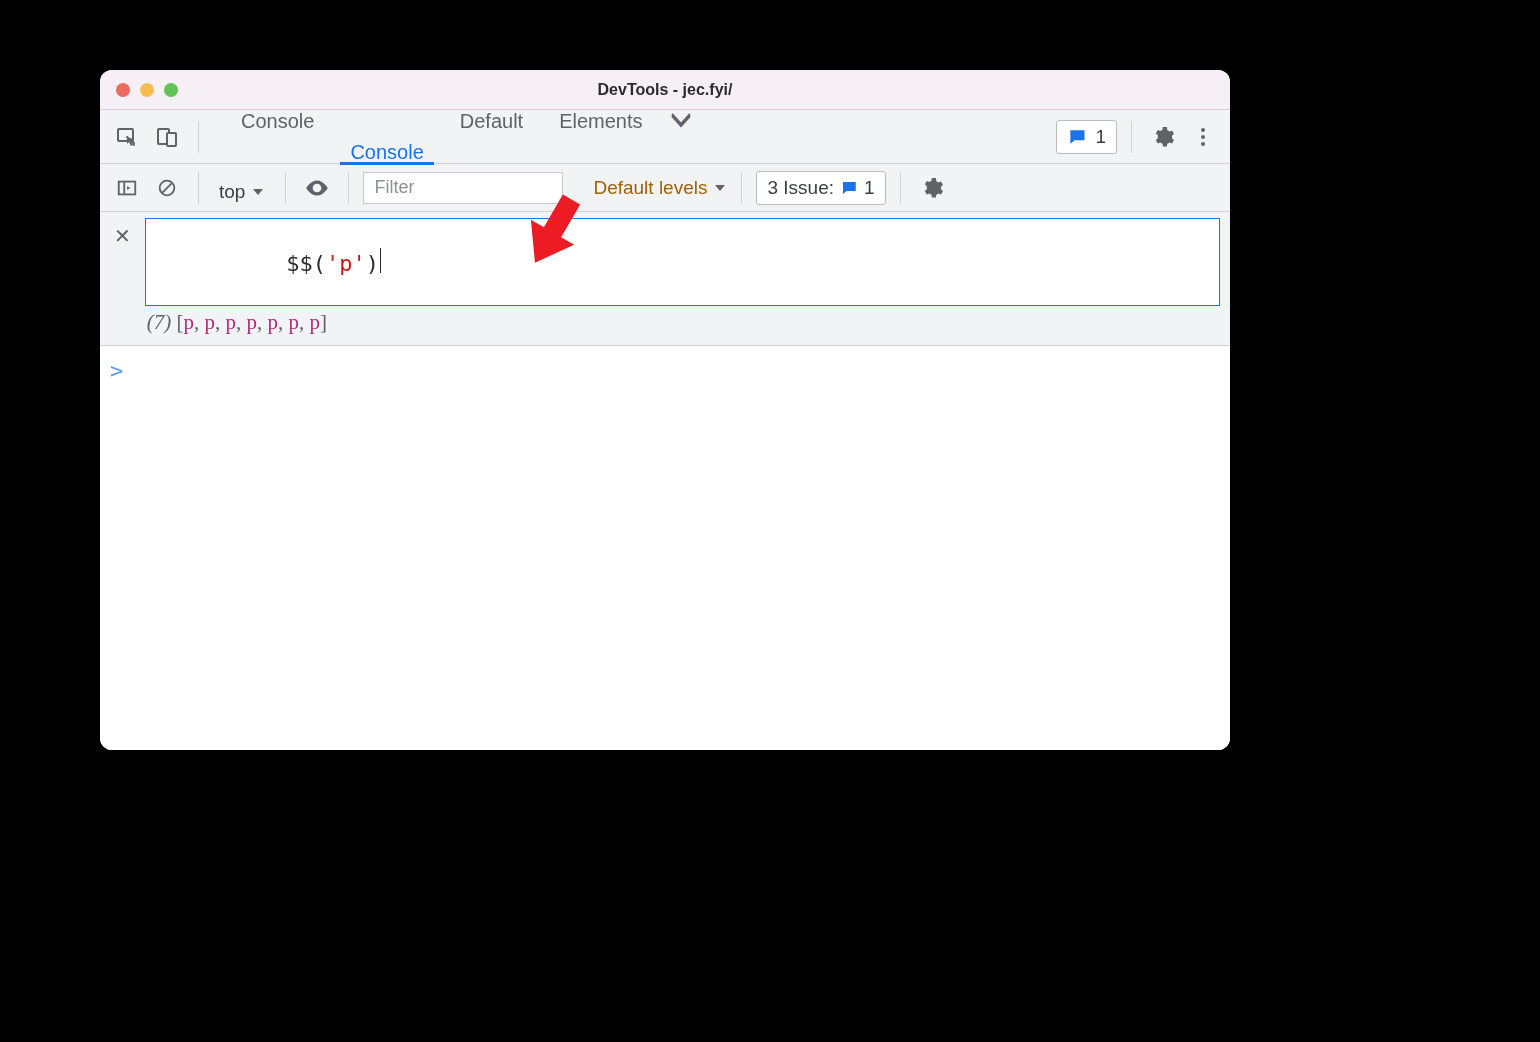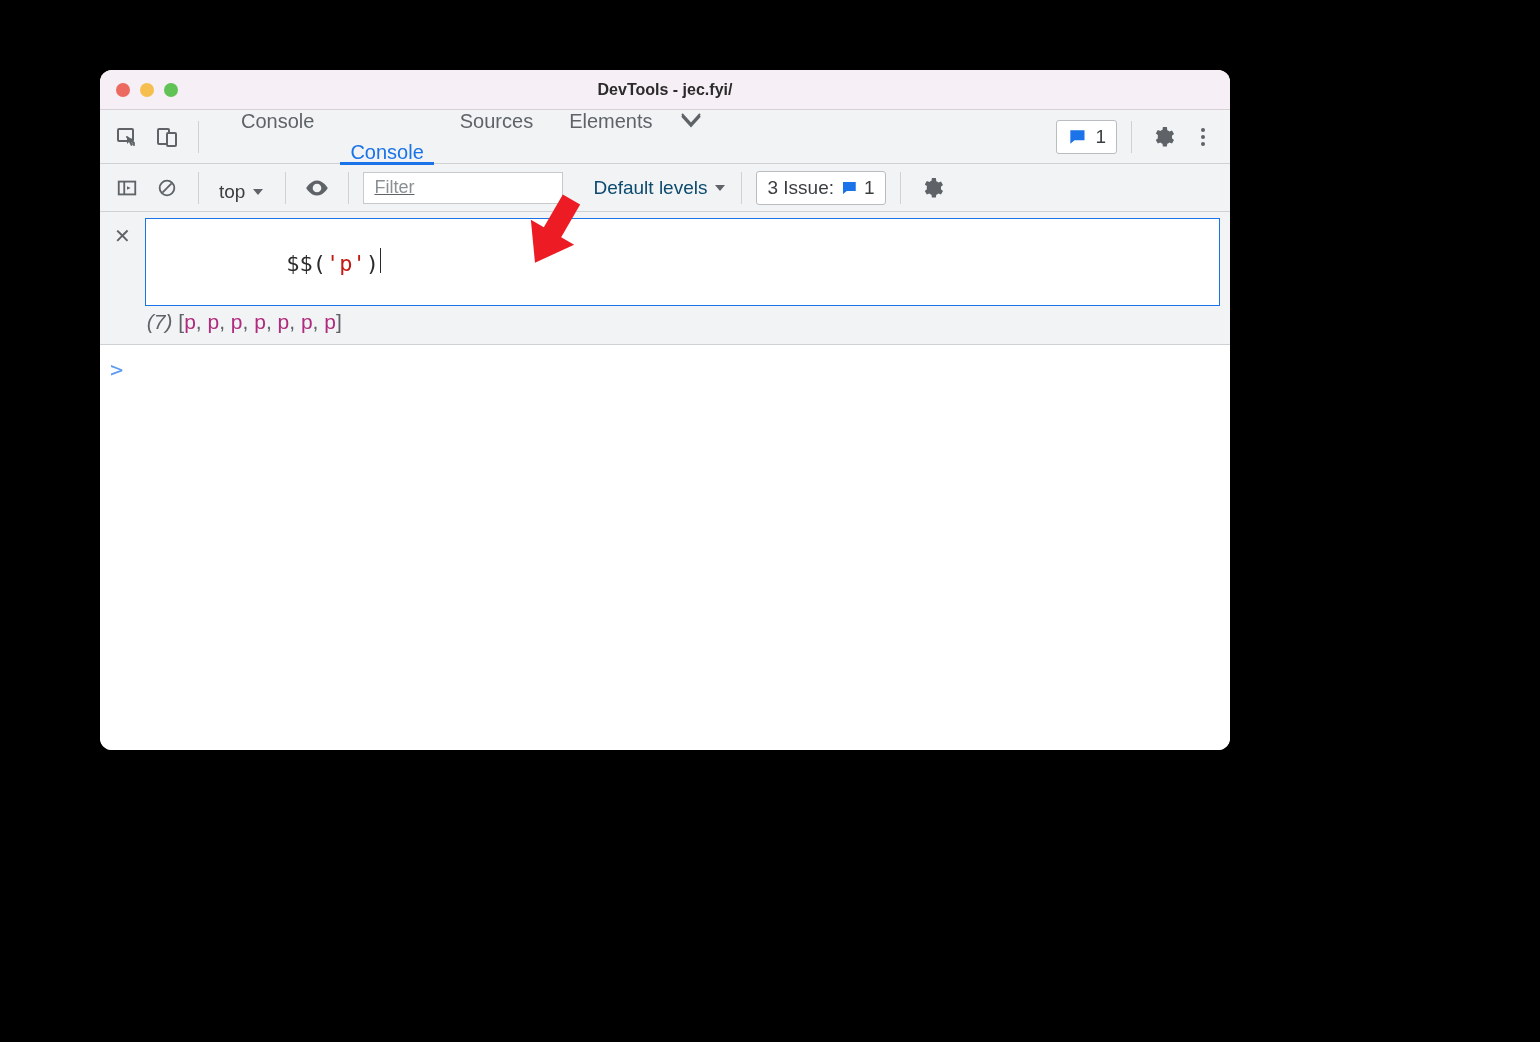--- a/index.html
+++ b/index.html
@@ -131,26 +131,25 @@
   }
   .dropdown-caret { display:inline-block; color:#5f6368; }
   .filter-input {
     border: 1px solid #c7cacd;
     width: 200px;
     height: 32px;
     font-size: 18px;
     padding: 0 10px;
     color: #5f6368;
     background: #fff;
-    text-decoration: underline;
   }
   .filter-input::placeholder { color: #8a8f94; }
   .levels {
     display: flex; align-items: center; gap: 6px;
-    color: #0c4a6e;
+    color: #a16207;
     cursor: pointer;
   }
   .issues-box {
     border: 1px solid #b9bdc1;
     border-radius: 3px;
     height: 34px;
     padding: 0 10px;
     display: flex; align-items: center; gap: 6px;
     color: #3b3e41;
     font-size: 19px;
@@ -191,21 +190,21 @@
   .code .caret {
     display: inline-block;
     width: 1px; height: 1.15em;
     background: #2b2b2b;
     vertical-align: -0.12em;
     margin-left: 1px;
     animation: blink 1s step-end infinite;
   }
   @keyframes blink { 50% { opacity: 0; } }
   .result-line {
-    font-family: Liberation Sans, sans-serif;
+    font-family: Liberation Serif, serif;
     font-size: 21px;
     color: #5f6368;
     padding-left: 2px;
   }
   .result-line .count { color: #5f6368; font-style: italic; }
   .result-line .bracket { color: #5f6368; }
   .result-line .elem { color: #b02b7e; }
   .result-line .comma { color: #5f6368; }
 
   .prompt-area {
@@ -261,21 +260,21 @@
       </div>
       <div class="vsep"></div>
       <div class="ts-tabs">
         <div class="tab">
             <span>Console</span>
           </div>
         <div class="tab active">
             <span>Console</span>
           </div>
         <div class="tab">
-            <span>Sources</span>
+            <span>Default</span>
           </div>
         <div class="tab">
             <span>Elements</span>
           </div>
         <div class="chev">
           <svg width="24" height="20" viewBox="0 0 24 20">
               <path d="M3 4 L12 14 L21 4" fill="none" stroke="#5f6368" stroke-width="2"></path>
               <path d="M3 4 L12 14 L21 4" fill="none" stroke="#5f6368" stroke-width="2" transform="translate(0 2)"></path>
             </svg>
         </div>

